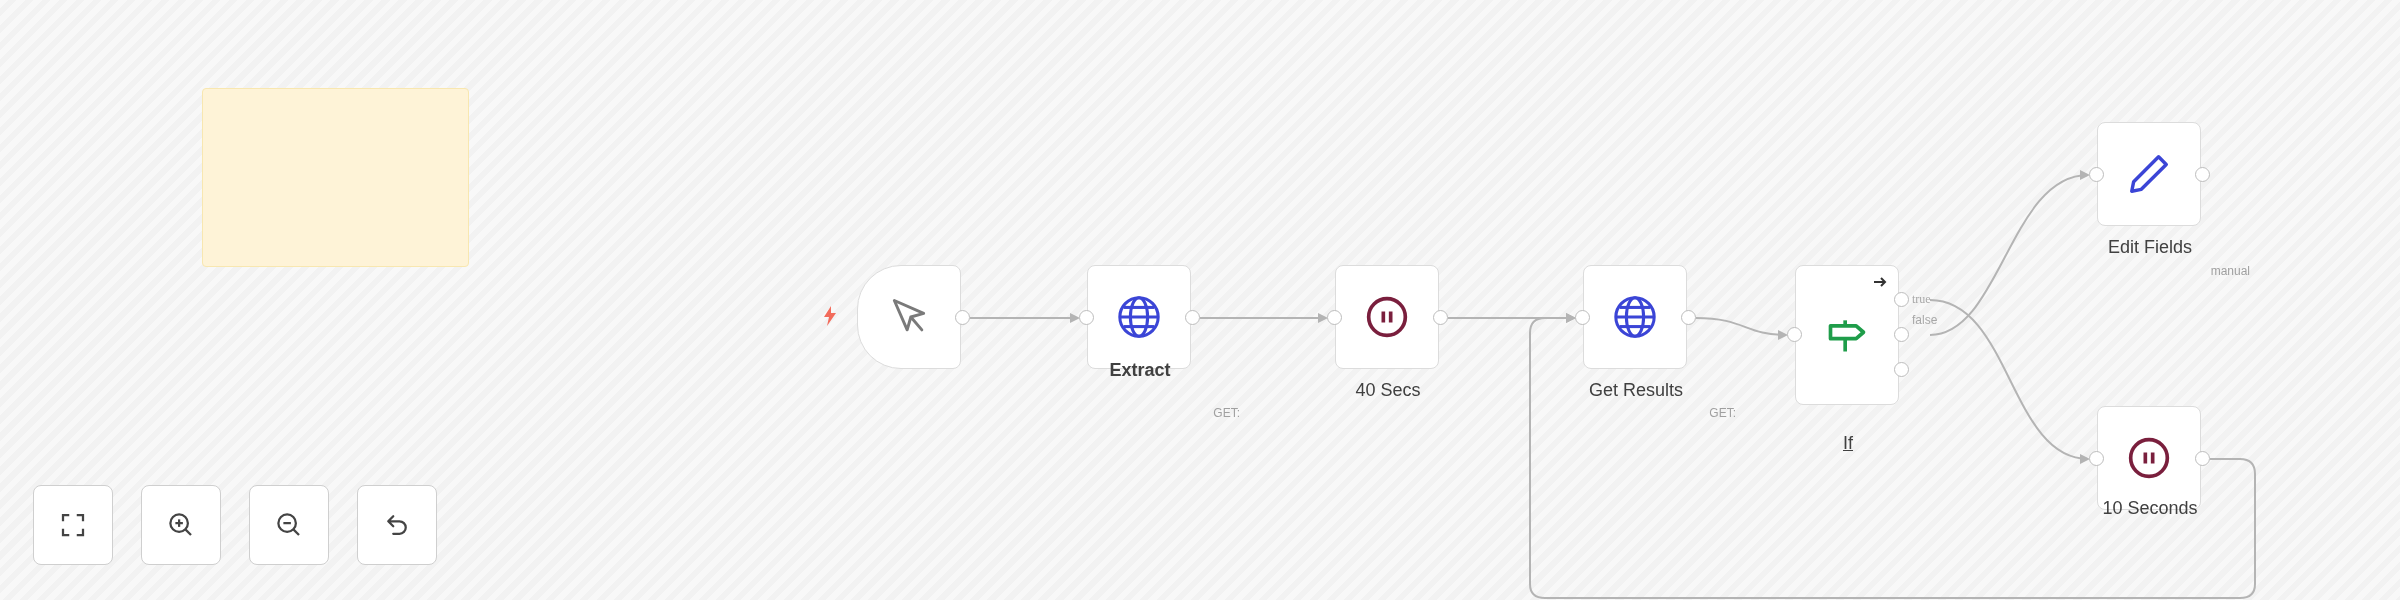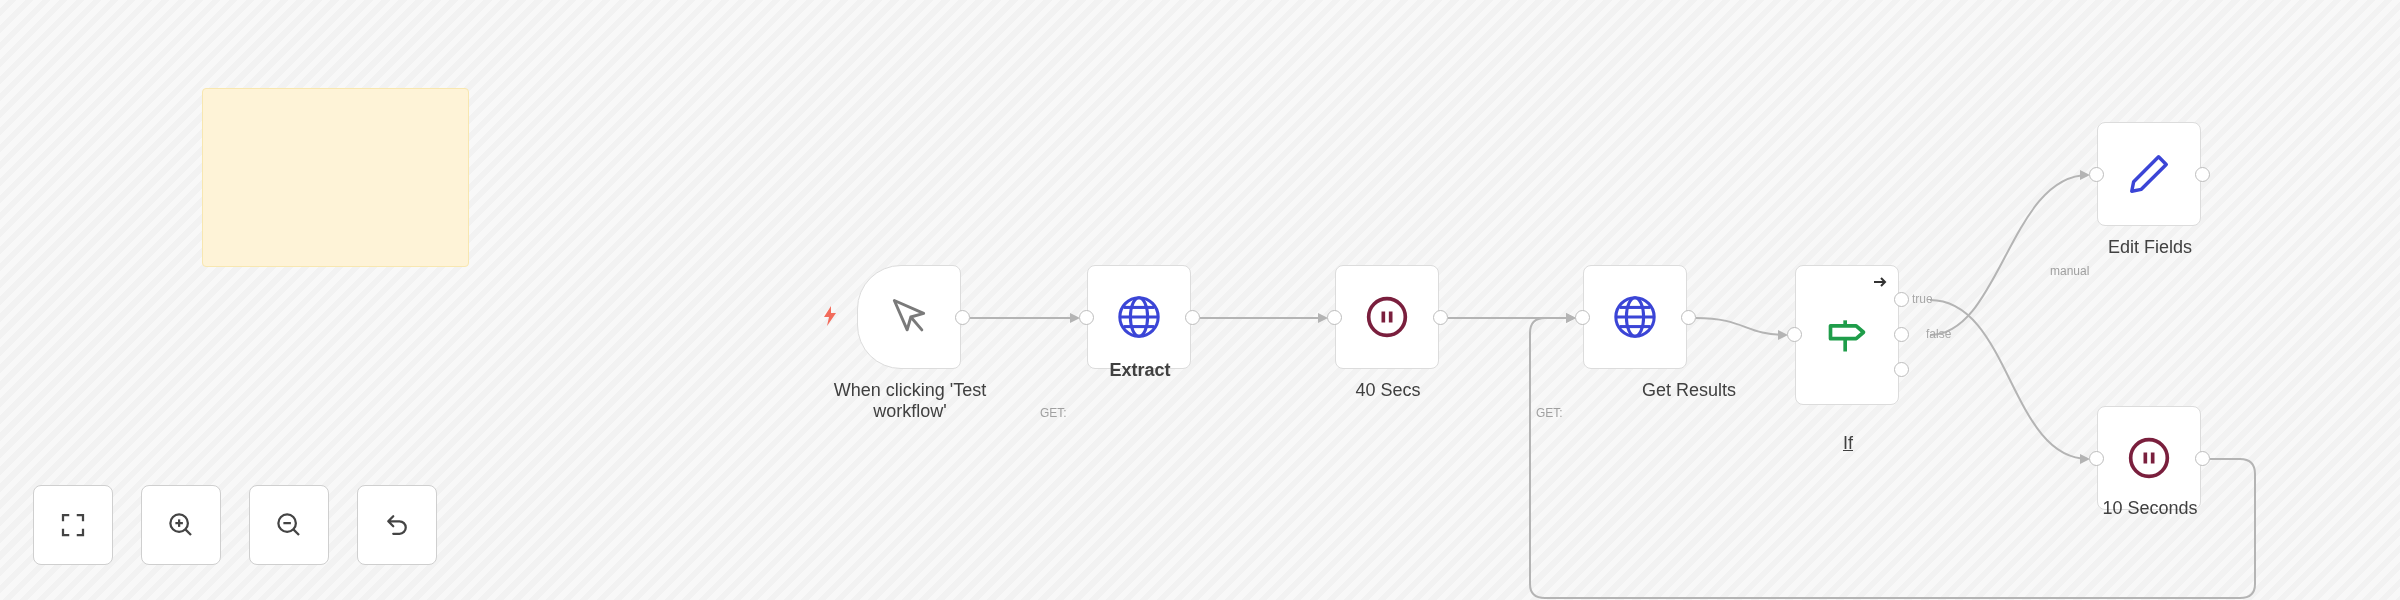--- a/index.html
+++ b/index.html
@@ -23,21 +23,21 @@
   .node.trigger { border-radius:44px 8px 8px 44px; }
   .node.tall { height:140px; }
   .handle {
     position:absolute; width:15px; height:15px; border-radius:50%;
     background:#fff; border:1.5px solid #bdbdbd; box-sizing:border-box;
   }
   .label {
     position:absolute; width:200px; text-align:center; font-size:18px; color:#404040; line-height:21px;
   }
   .sub {
-    position:absolute; width:200px; text-align:left; font-size:12px; color:#a0a0a0;
+    position:absolute; width:200px; text-align:right; font-size:12px; color:#a0a0a0;
   }
   .branch { position:absolute; font-size:12px; color:#a8a8a8; }
   .ctrl {
     position:absolute; top:485px; width:80px; height:80px; background:#fff;
     border:1.5px solid #cfcfcf; border-radius:8px; box-sizing:border-box;
     display:flex; align-items:center; justify-content:center;
   }
   .bolt { position:absolute; left:822px; top:306px; }
 </style>
 </head>
@@ -67,24 +67,20 @@
   <svg class="bolt" width="16" height="20" viewBox="0 0 16 20">
     <path d="M9,0 L2,11 L7,11 L5,20 L14,7 L9,7 z" fill="#f26b5b"></path>
   </svg>
 
   <div class="node trigger" style="left:857px;top:265px;">
     <svg width="44" height="44" viewBox="0 0 24 24">
       <path d="M4,3 L20,10 L13,12 L11,19 z M13,12 L19,19" fill="none" stroke="#7a7a7a" stroke-width="1.6" stroke-linejoin="round" stroke-linecap="round"></path>
     </svg>
   </div>
   <div class="handle" style="left:955px;top:310px;"></div>
-  <div class="label" style="left:810px;top:380px;">
-    <div>When clicking 'Test</div>
-    <div>workflow'</div>
-  </div>
 
   <div class="node" style="left:1087px;top:265px;">
     <svg width="46" height="46" viewBox="0 0 24 24">
       <g fill="none" stroke="#3b45d6" stroke-width="1.6">
           <circle cx="12" cy="12" r="10"></circle>
           <ellipse cx="12" cy="12" rx="4.5" ry="10"></ellipse>
           <line x1="2" y1="12" x2="22" y2="12"></line>
           <line x1="4" y1="7" x2="20" y2="7"></line>
           <line x1="4" y1="17" x2="20" y2="17"></line>
         </g>
@@ -112,41 +108,41 @@
           <circle cx="12" cy="12" r="10"></circle>
           <ellipse cx="12" cy="12" rx="4.5" ry="10"></ellipse>
           <line x1="2" y1="12" x2="22" y2="12"></line>
           <line x1="4" y1="7" x2="20" y2="7"></line>
           <line x1="4" y1="17" x2="20" y2="17"></line>
         </g>
     </svg>
   </div>
   <div class="handle" style="left:1575px;top:310px;"></div>
   <div class="handle" style="left:1681px;top:310px;"></div>
-  <div class="label" style="left:1536px;top:380px;text-align:right;">Get Results</div>
+  <div class="label" style="left:1536px;top:380px;">Get Results</div>
   <div class="sub" style="left:1536px;top:406px;">GET:</div>
 
   <div class="node tall" style="left:1795px;top:265px;">
     <svg width="44" height="44" viewBox="0 0 24 24">
       <g fill="none" stroke="#1f9d4a" stroke-width="2" stroke-linejoin="round">
           <path d="M3,7 L17,7 L21,10.5 L17,14 L3,14 z"></path>
           <line x1="11" y1="4" x2="11" y2="7"></line>
           <line x1="11" y1="14" x2="11" y2="21"></line>
         </g>
     </svg>
     <svg style="position:absolute;right:10px;top:8px;" width="16" height="16" viewBox="0 0 16 16">
       <path d="M2,8 L13,8 M9,4 L13,8 L9,12" fill="none" stroke="#333" stroke-width="2"></path>
     </svg>
   </div>
   <div class="handle" style="left:1787px;top:327px;"></div>
   <div class="handle" style="left:1894px;top:292px;"></div>
   <div class="handle" style="left:1894px;top:327px;"></div>
   <div class="handle" style="left:1894px;top:362px;"></div>
-  <div class="branch" style="left:1912px;top:292px;">true</div>
-  <div class="branch" style="left:1912px;top:327px;margin-left:14px;">false</div>
+  <div class="branch" style="left:1912px;top:292px;font-family:Liberation Serif, serif;">true</div>
+  <div class="branch" style="left:1912px;top:313px;">false</div>
   <div class="label" style="left:1748px;top:433px;text-decoration:underline;">If</div>
 
   <div class="node" style="left:2097px;top:122px;">
     <svg width="46" height="46" viewBox="0 0 24 24">
       <path d="M17,3 L21,7 L8,20 L3,21 L4,16 z" fill="none" stroke="#3b45d6" stroke-width="1.8" stroke-linejoin="round"></path>
     </svg>
   </div>
   <div class="handle" style="left:2089px;top:167px;"></div>
   <div class="handle" style="left:2195px;top:167px;"></div>
   <div class="label" style="left:2050px;top:237px;">Edit Fields</div>

